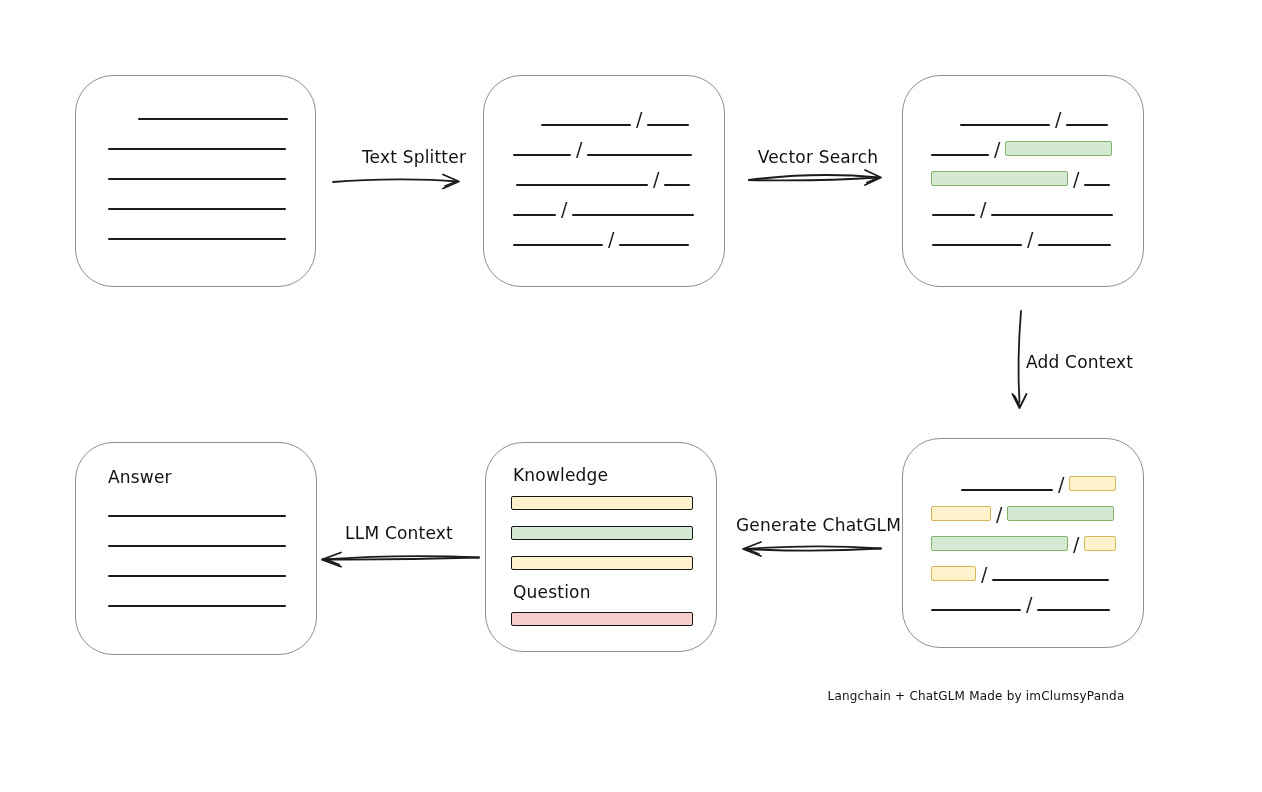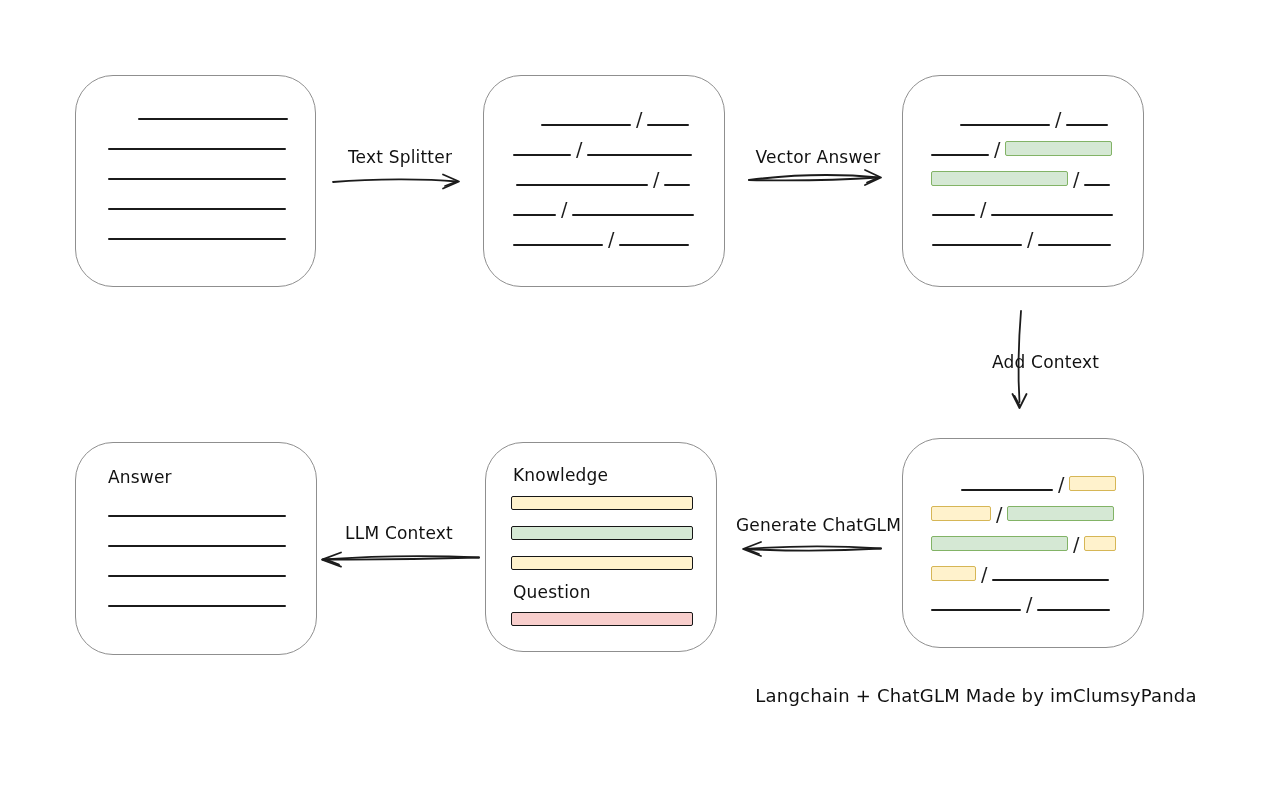--- a/index.html
+++ b/index.html
@@ -45,34 +45,34 @@
   
   .answer-title{position:absolute;left:32px;top:24px;}
   
   .arrow{position:absolute;}
   .arrow svg{display:block;}
   .arrow-label{
     position:absolute;font-size:17px;line-height:20px;color:#111;
     letter-spacing:.2px;white-space:nowrap;
   }
   .lbl-center{text-align:center;}
-  #lbl-text-splitter{left:330px;top:147px;width:140px;}
+  #lbl-text-splitter{left:344px;top:147px;width:140px;}
   #arrow-text-splitter{left:330px;top:168px;}
   #lbl-vector-search{left:746px;top:147px;width:144px;}
   #arrow-vector-search{left:746px;top:164px;}
-  #lbl-add-context{left:992px;top:352px;}
+  #lbl-add-context{left:1026px;top:352px;}
   #arrow-add-context{left:1006px;top:308px;}
   #lbl-generate-prompt{left:736px;top:515px;width:148px;}
   #arrow-generate-prompt{left:736px;top:536px;}
   #lbl-llm-response{left:316px;top:523px;width:166px;}
   #arrow-llm-response{left:316px;top:546px;}
   
   #caption{
     position:absolute;left:716px;top:684px;width:520px;text-align:center;
-    font-size:18px;line-height:24px;color:#111;letter-spacing:.2px;
+    font-size:12px;line-height:24px;color:#111;letter-spacing:.2px;
   }
   .stroke{fill:none;stroke:#1b1b1b;stroke-width:1.8;stroke-linecap:round;stroke-linejoin:round;}
 </style>
 </head>
 <body>
 
 <div id="canvas">
 
   <div class="node" id="node-document">
     <div class="rows rows-a">
@@ -219,21 +219,21 @@
 
   <div class="arrow-label lbl-center" id="lbl-text-splitter">Text Splitter</div>
   <div class="arrow" id="arrow-text-splitter">
     <svg width="136" height="26" viewBox="0 0 136 26">
       <path class="stroke" d="M3,14 C45,10.5 95,10.5 127,13.5"></path>
       <path class="stroke" d="M113,6.5 L129,13.5 L113,20.5"></path>
       <path class="stroke" d="M115,18 L126,13.8"></path>
     </svg>
   </div>
 
-  <div class="arrow-label lbl-center" id="lbl-vector-search">Vector Answer</div>
+  <div class="arrow-label lbl-center" id="lbl-vector-search">Vector Search</div>
   <div class="arrow" id="arrow-vector-search">
     <svg width="142" height="28" viewBox="0 0 142 28">
       <path class="stroke" d="M3,16 Q70,7.5 133,13.5"></path>
       <path class="stroke" d="M3,16 Q70,17.5 133,13.5"></path>
       <path class="stroke" d="M119,6 L135,13.5 L119,21"></path>
       <path class="stroke" d="M121,18.5 L132,13.8"></path>
     </svg>
   </div>
 
   <div class="arrow-label" id="lbl-add-context">Add Context</div>

